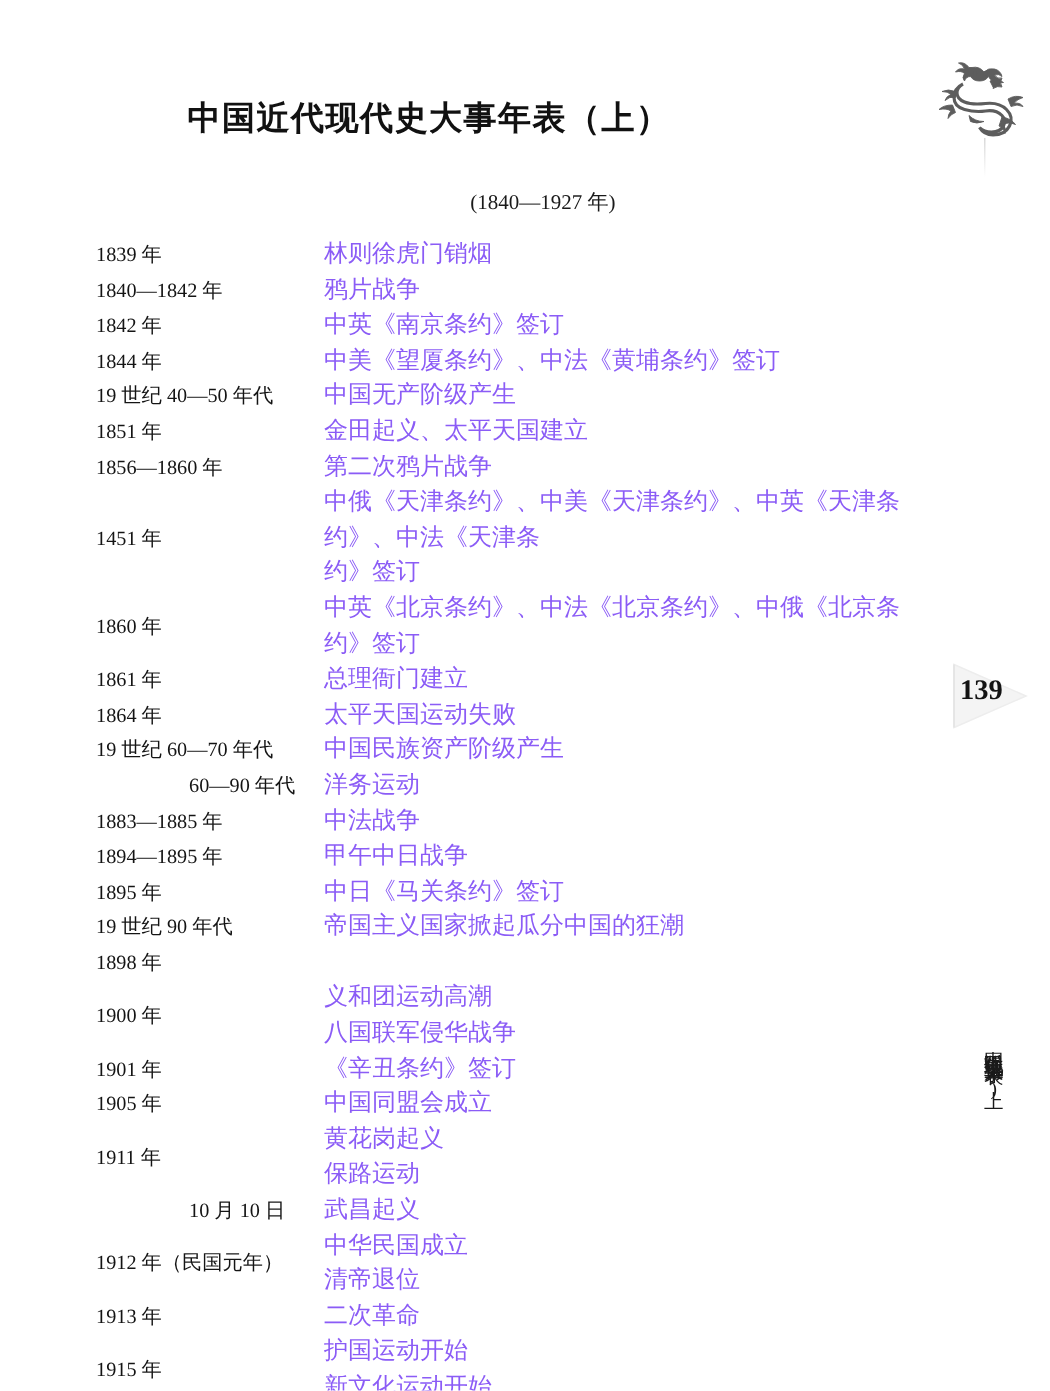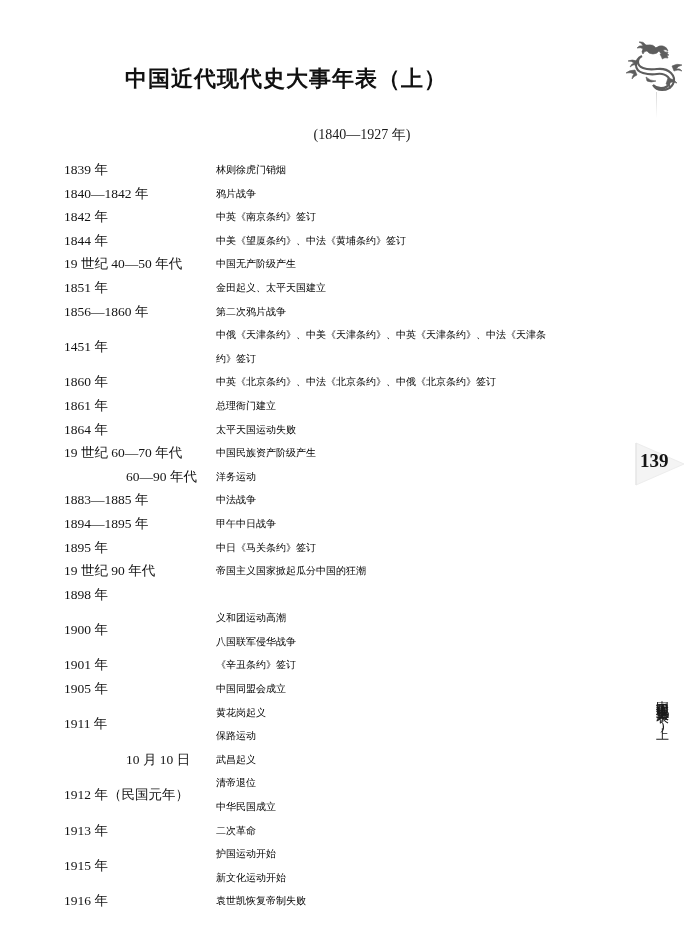--- a/index.html
+++ b/index.html
@@ -84,23 +84,23 @@
     line-height: 23.6px;
     white-space: nowrap;
     color: #141414;
   }
   .col-date.indent {
     padding-left: 62px;
     box-sizing: border-box;
   }
   .col-event {
     flex: 1 1 auto;
-    font-size: 10px;
+    font-size: 16px;
     line-height: 23.6px;
-    color: #000000;
+    color: #8b5cf6;
   }
   .col-event .wrap {
     display: block;
   }
 
   
   .folio {
     position: absolute;
     left: 628px;
     top: 441px;
@@ -299,22 +299,22 @@
       </div>
       <div class="row">
         <div class="col-date indent">10 月 10 日</div>
         <div class="col-event">
           <span class="wrap">武昌起义</span>
         </div>
       </div>
       <div class="row">
         <div class="col-date">1912 年（民国元年）</div>
         <div class="col-event">
+          <span class="wrap">中华民国成立</span>
           <span class="wrap">清帝退位</span>
-          <span class="wrap">中华民国成立</span>
         </div>
       </div>
       <div class="row">
         <div class="col-date">1913 年</div>
         <div class="col-event">
           <span class="wrap">二次革命</span>
         </div>
       </div>
       <div class="row">
         <div class="col-date">1915 年</div>

